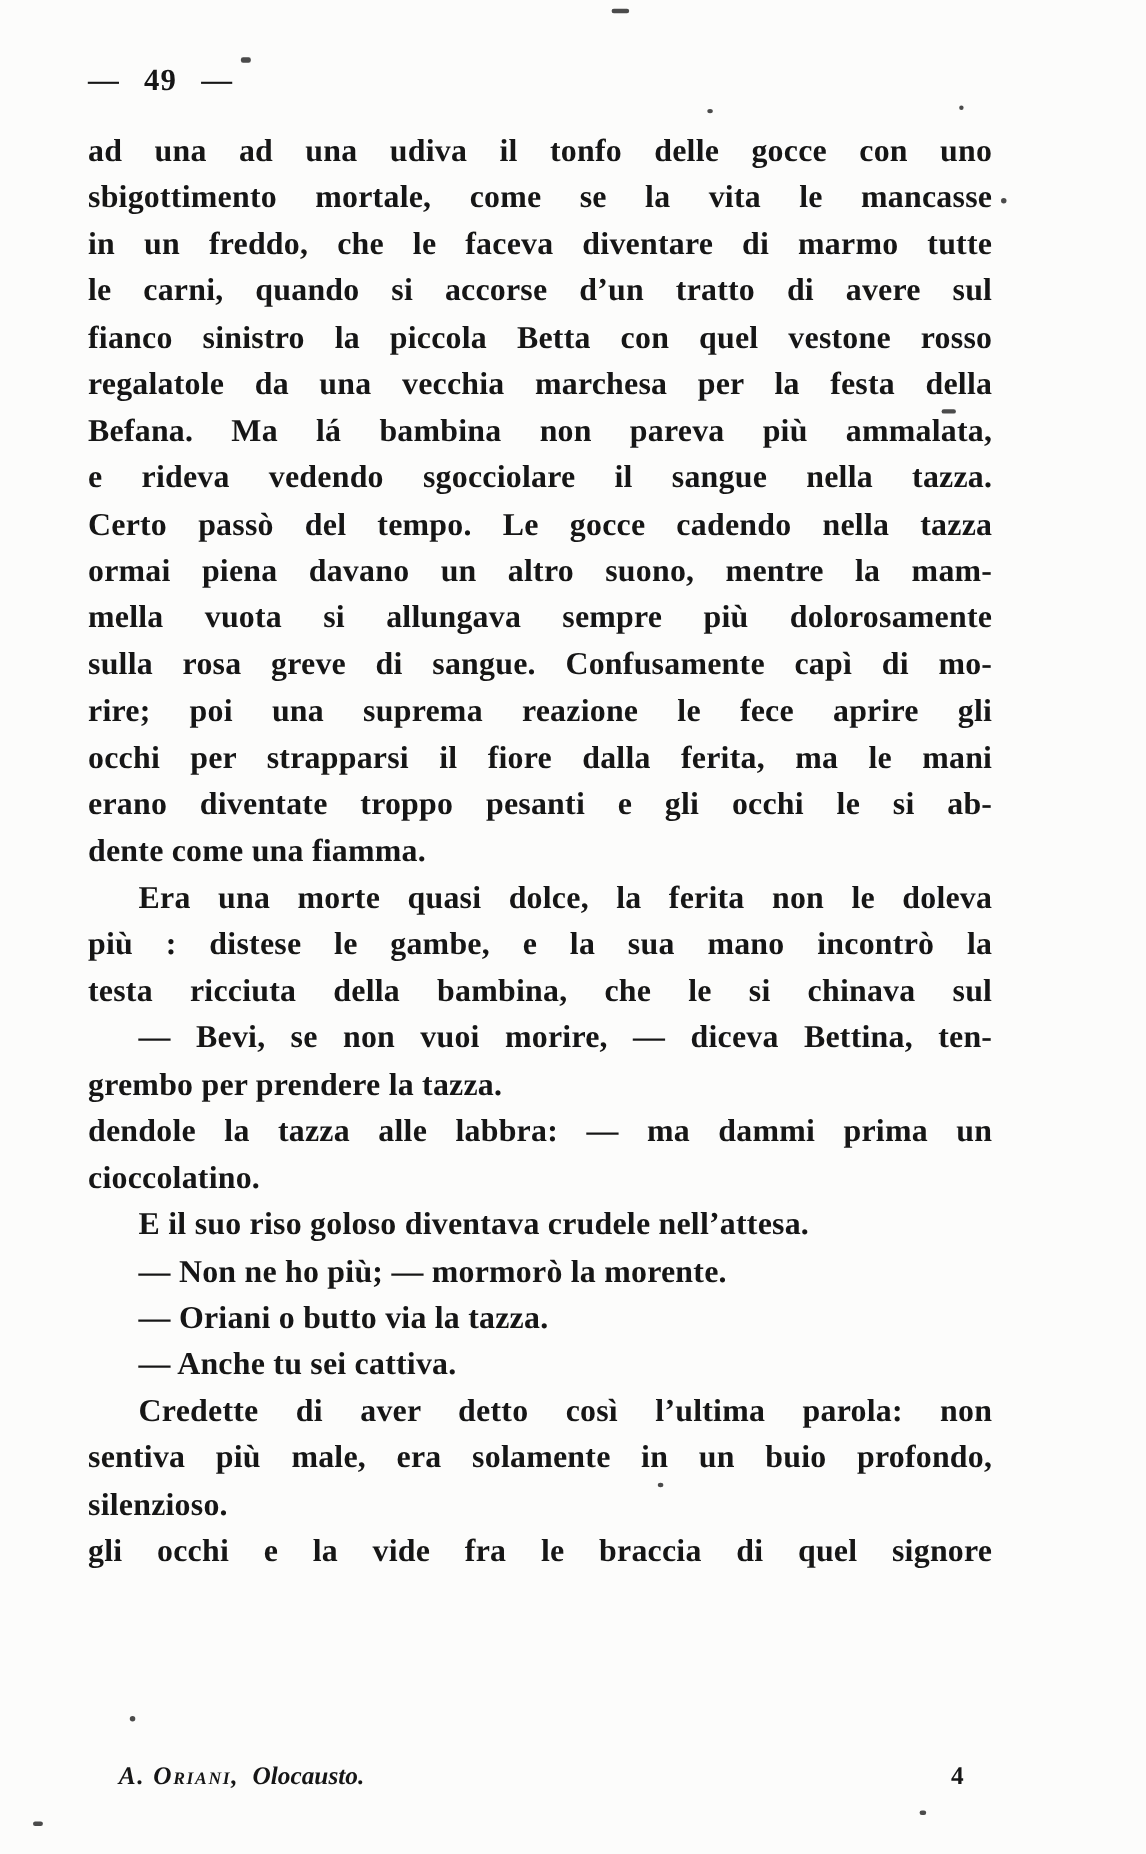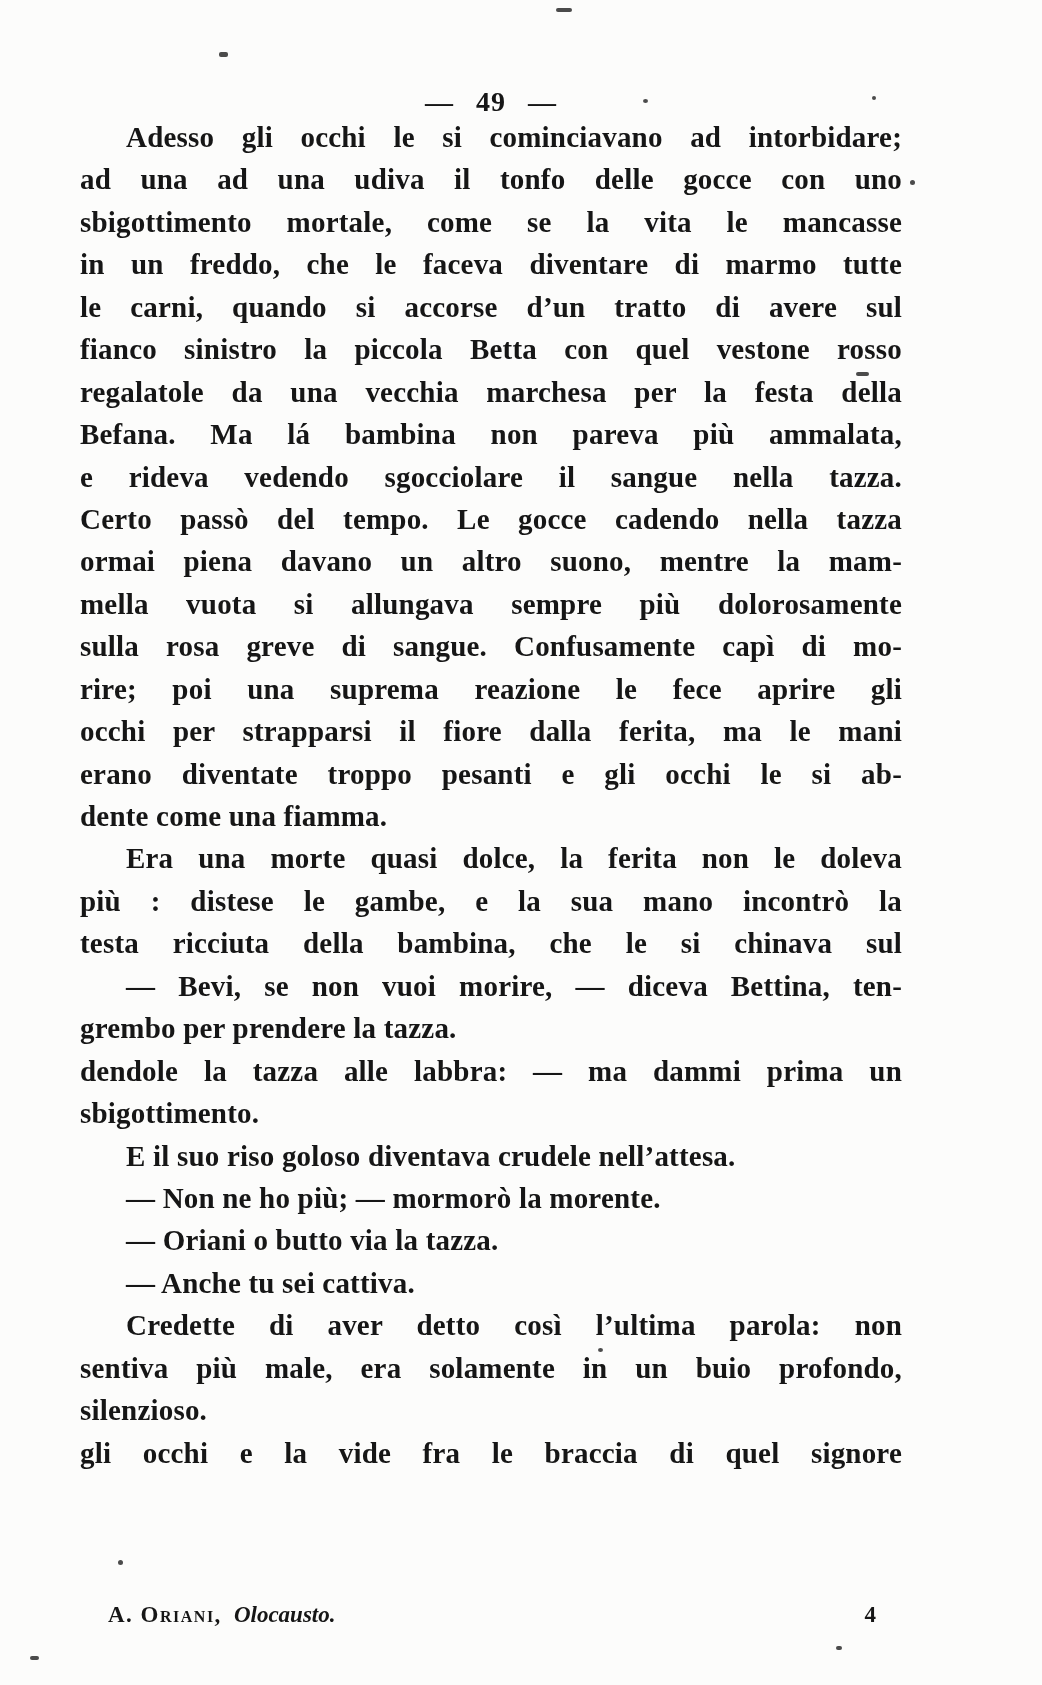--- a/index.html
+++ b/index.html
@@ -12,26 +12,24 @@
     color: #161616;
     font-family: "Liberation Serif", "DejaVu Serif", serif;
     overflow: hidden;
   }
 
   .page-number {
     position: absolute;
     top: 58px;
     left: 80px;
     width: 822px;
-    text-align: center;
     font-size: 28px;
     font-weight: 700;
     word-spacing: 14px;
     letter-spacing: 1px;
-    margin-top: 28px;
   }
 
   .body-text {
     position: absolute;
     left: 80px;
     top: 116px;
     width: 822px;
   }
   .line {
     height: 42.45px;
@@ -55,21 +53,21 @@
     align-items: baseline;
     font-size: 23px;
     font-weight: 700;
   }
   .credit {
     display: flex;
     gap: 12px;
     align-items: baseline;
     margin-left: 28px;
   }
-  .credit .author { font-variant: small-caps; letter-spacing: 1.5px; }
+  .credit .author { font-variant: small-caps; letter-spacing: 1.5px; font-style: italic; }
   .credit .work   { font-style: italic; }
   .signature { margin-right: 26px; }
 
   
   .sp { position: absolute; background: #2b2b2b; border-radius: 2px; opacity: .85; }
   .sp1  { left: 556px; top: 8px;    width: 16px; height: 4px; }
   .sp2  { left: 219px; top: 52px;   width: 9px;  height: 5px; }
   .sp3  { left: 910px; top: 180px;  width: 5px;  height: 5px; border-radius: 50%; }
   .sp4  { left: 643px; top: 99px;   width: 5px;  height: 4px; border-radius: 50%; }
   .sp5  { left: 856px; top: 372px;  width: 13px; height: 4px; }
@@ -81,21 +79,20 @@
 </style>
 </head>
 <body>
 
 <div>
 
   <div class="page-number">— 49 —</div>
 
   <div class="body-text">
 
-  <div class="line indent just">Adesso gli occhi le si cominciavano ad intorbidare;</div>
       <div class="line just">ad una ad una udiva il tonfo delle gocce con uno</div>
       <div class="line just">sbigottimento mortale, come se la vita le mancasse</div>
       <div class="line just">in un freddo, che le faceva diventare di marmo tutte</div>
       <div class="line just">le carni, quando si accorse d’un tratto di avere sul</div>
       <div class="line just">fianco sinistro la piccola Betta con quel vestone rosso</div>
       <div class="line just">regalatole da una vecchia marchesa per la festa della</div>
       <div class="line just">Befana. Ma lá bambina non pareva più ammalata,</div>
       <div class="line just">e rideva vedendo sgocciolare il sangue nella tazza.</div>
       <div class="line just">Certo passò del tempo. Le gocce cadendo nella tazza</div>
       <div class="line just">ormai piena davano un altro suono, mentre la mam-</div>
@@ -104,21 +101,21 @@
       <div class="line just">rire; poi una suprema reazione le fece aprire gli</div>
       <div class="line just">occhi per strapparsi il fiore dalla ferita, ma le mani</div>
       <div class="line just">erano diventate troppo pesanti e gli occhi le si ab-</div>
       <div class="line left">dente come una fiamma.</div>
       <div class="line indent just">Era una morte quasi dolce, la ferita non le doleva</div>
       <div class="line just">più : distese le gambe, e la sua mano incontrò la</div>
       <div class="line just">testa ricciuta della bambina, che le si chinava sul</div>
       <div class="line indent just">— Bevi, se non vuoi morire, — diceva Bettina, ten-</div>
       <div class="line left">grembo per prendere la tazza.</div>
       <div class="line just">dendole la tazza alle labbra: — ma dammi prima un</div>
-      <div class="line left">sbigottimento.</div>
+      <div class="line left">cioccolatino.</div>
       <div class="line indent left">E il suo riso goloso diventava crudele nell’attesa.</div>
       <div class="line indent left">— Non ne ho più; — mormorò la morente.</div>
       <div class="line indent left">— Oriani o butto via la tazza.</div>
       <div class="line indent left">— Anche tu sei cattiva.</div>
       <div class="line indent just">Credette di aver detto così l’ultima parola: non</div>
       <div class="line just">sentiva più male, era solamente in un buio profondo,</div>
       <div class="line left">silenzioso.</div>
       <div class="line just">gli occhi e la vide fra le braccia di quel signore</div>
     </div>
 

